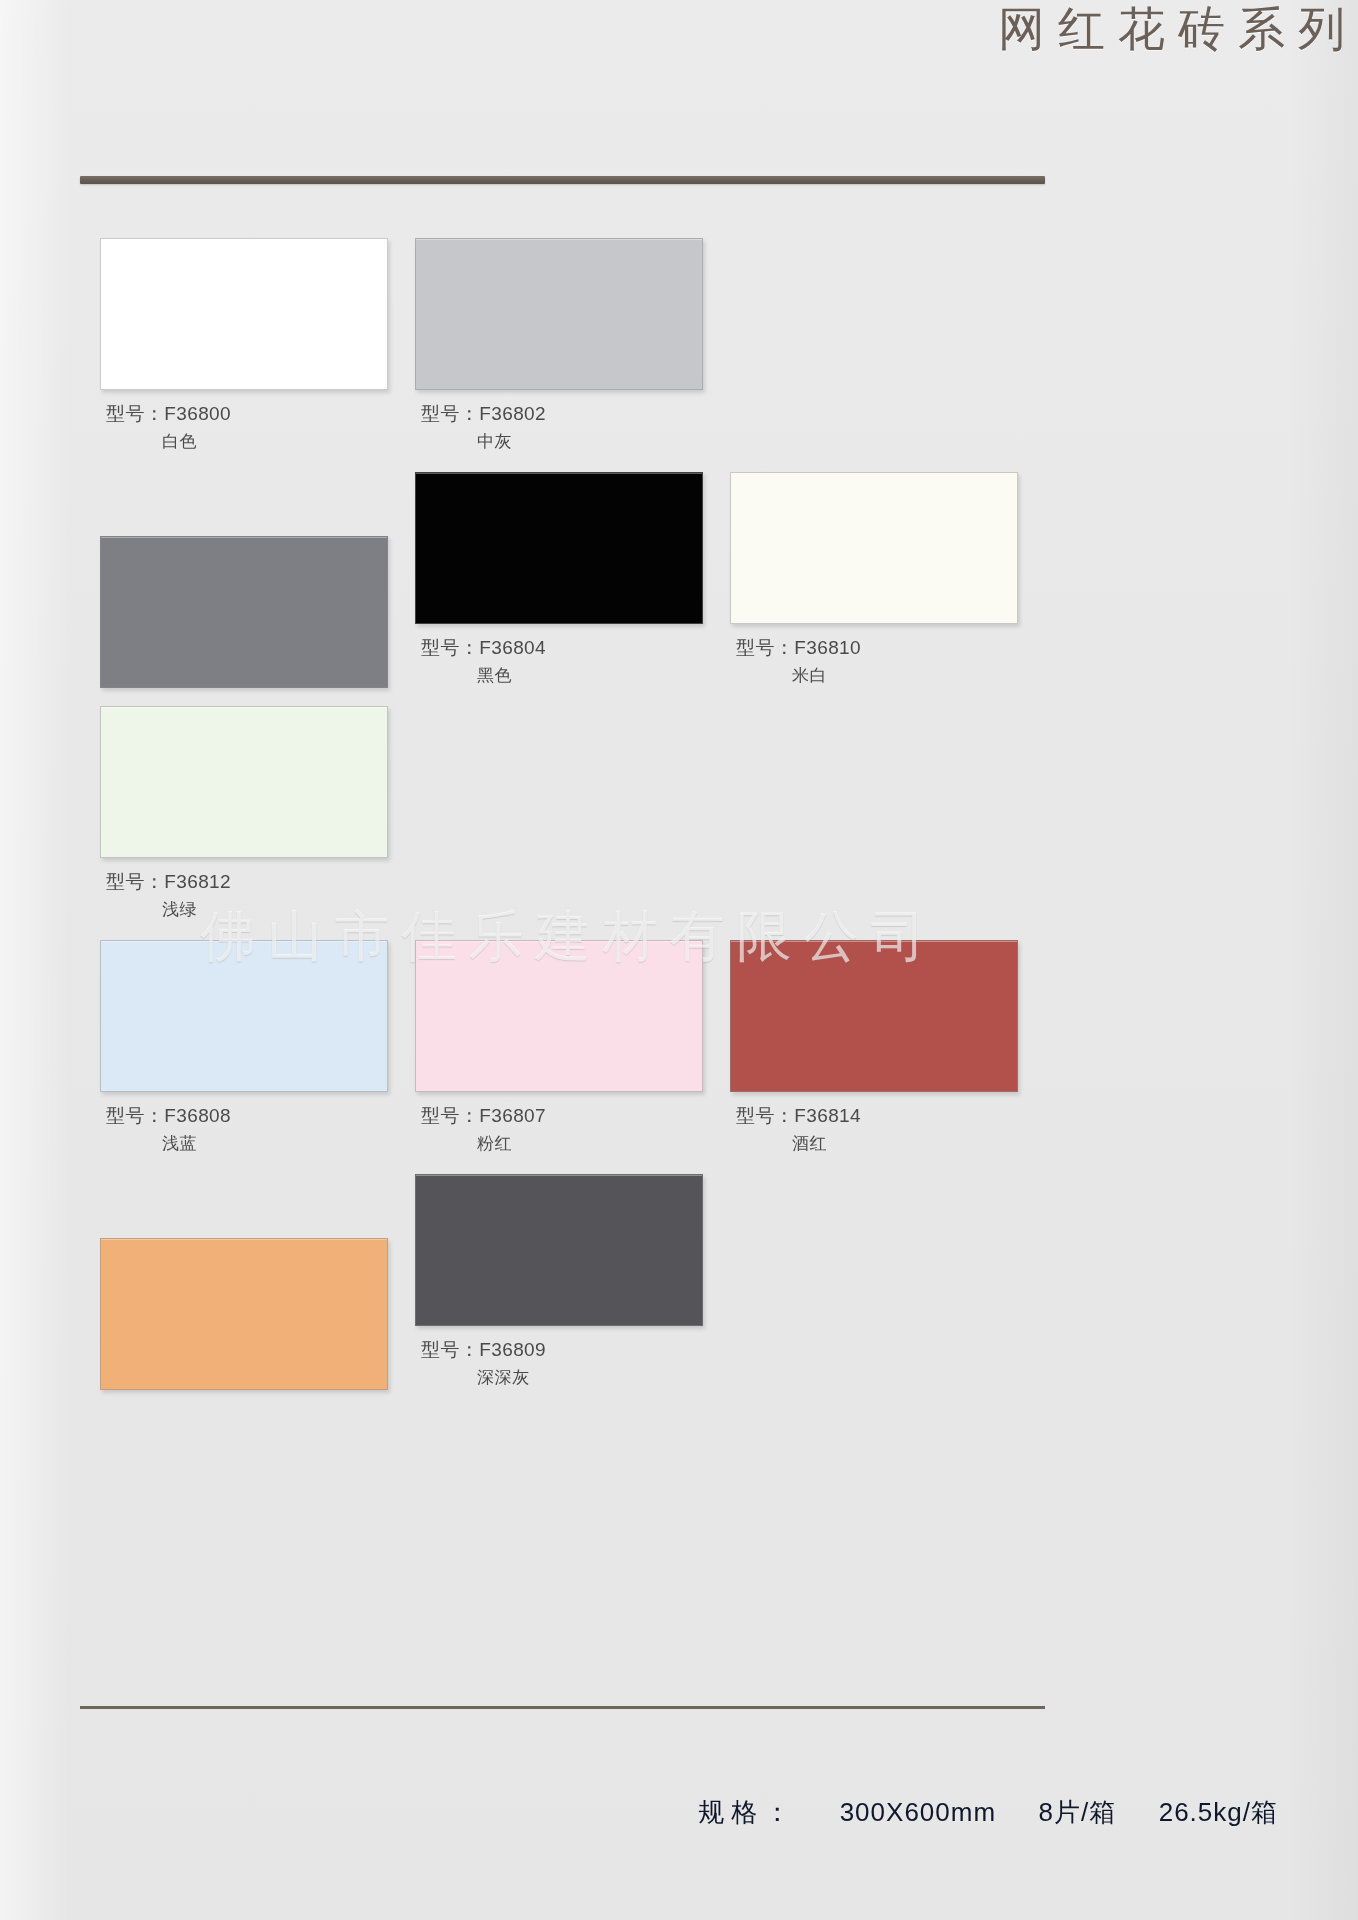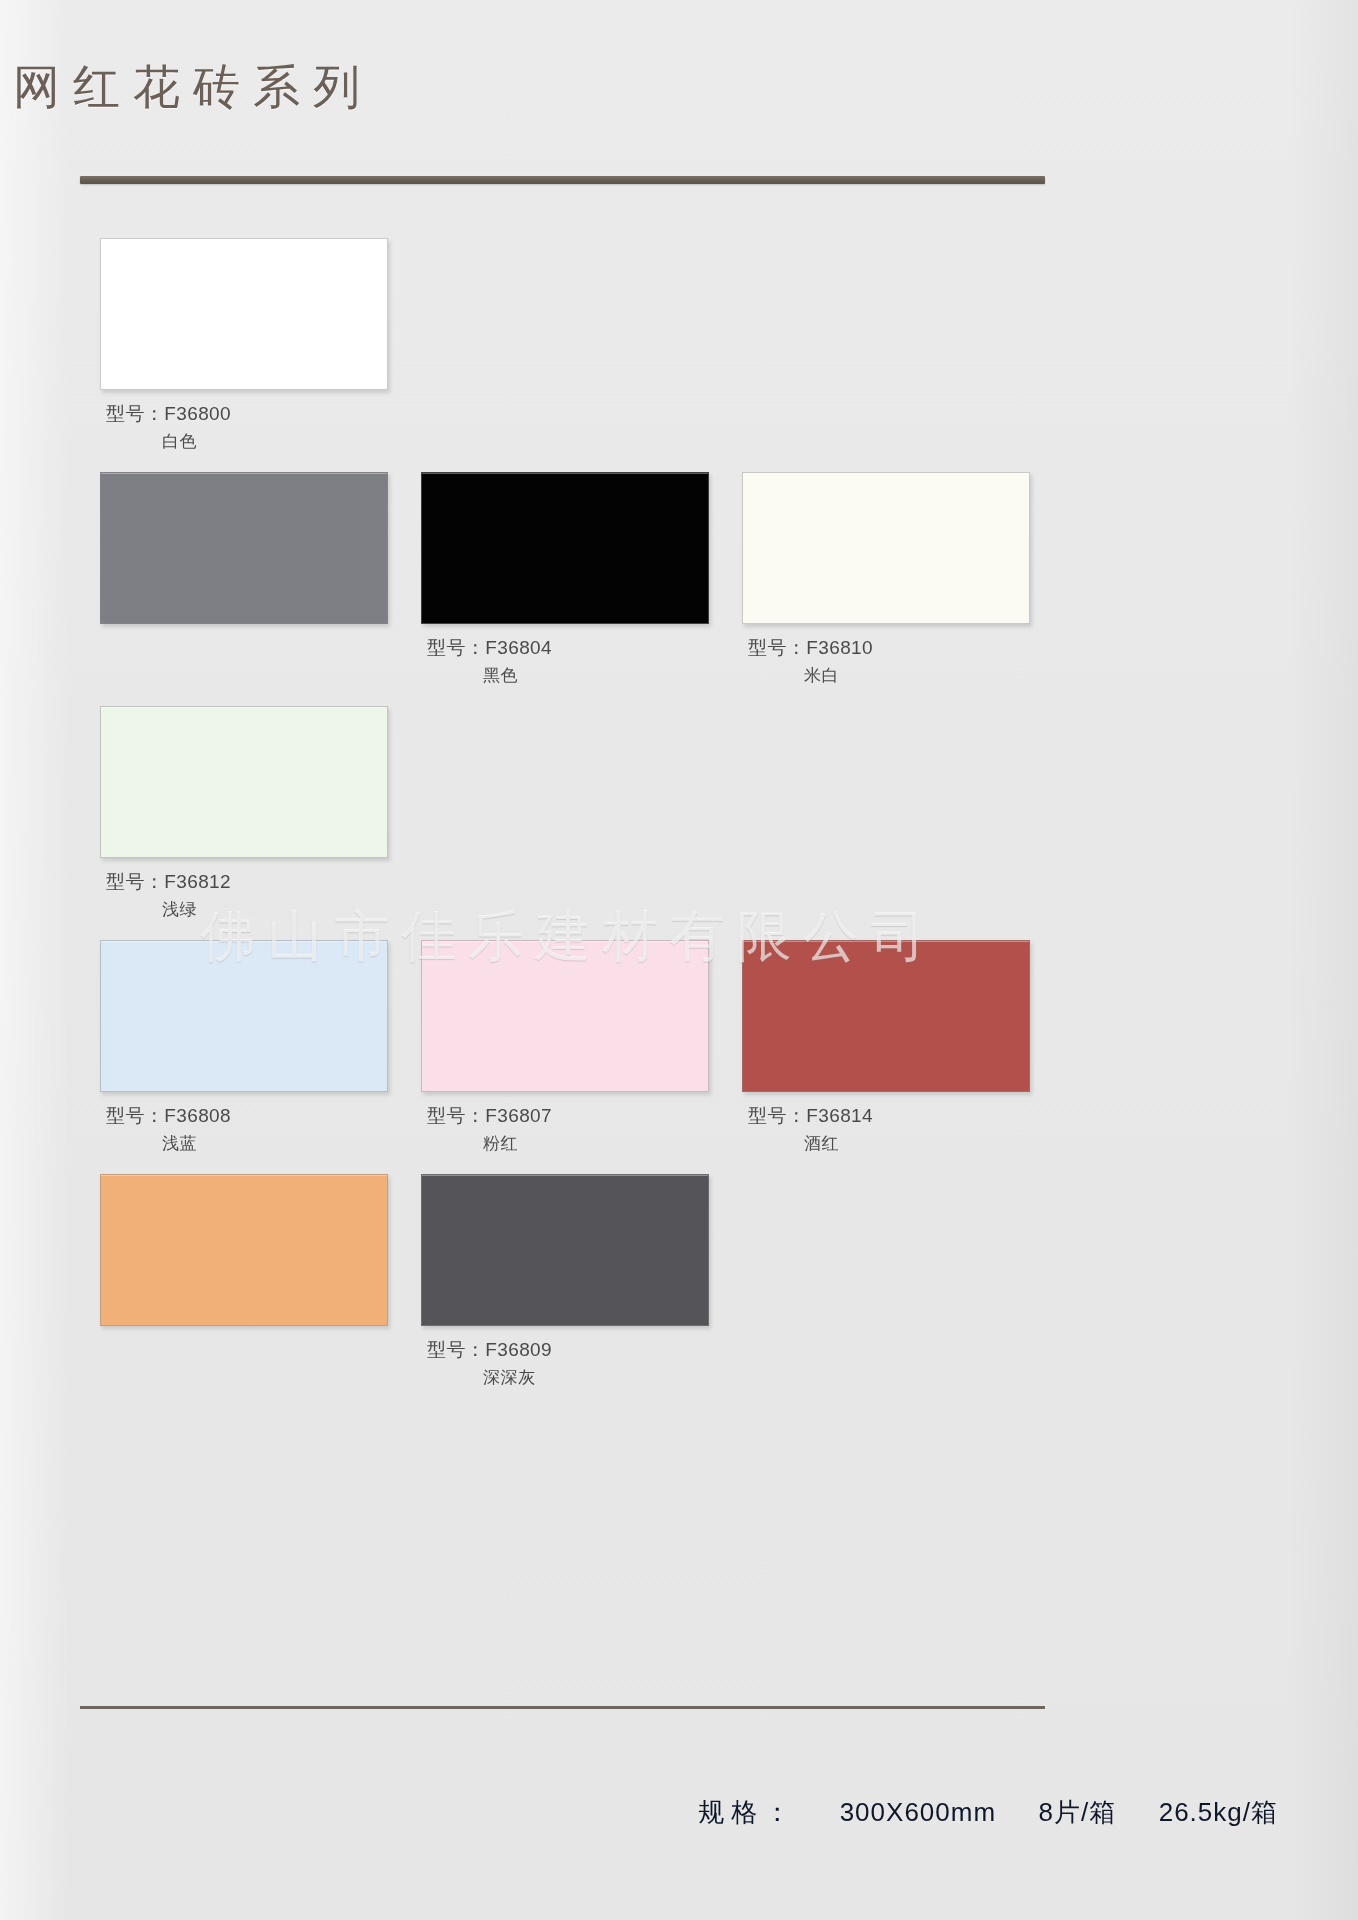--- a/index.html
+++ b/index.html
@@ -32,22 +32,21 @@
 
   .sheet {
     position:relative;
     width:1358px;
     height:1920px;
     z-index:1;
   }
 
   
   .header {
-    padding-top:58px;
-    text-align:left;
+    text-align:right;
   }
   .title {
     font-size:47px;
     letter-spacing:13px;
     color:#6b6058;
     font-weight:400;
     text-indent:13px;
     text-shadow:0 1px 0 rgba(255,255,255,.75);
     line-height:1.25;
   }
@@ -64,22 +63,23 @@
 
   
   .grid {
     position:absolute;
     left:100px;
     top:238px;
     width:1010px;
   }
   .row {
     display:flex;
-    gap:18px;
+    gap:12px;
     margin-bottom:18px;
+    align-items:flex-end;
   }
   .cell {
     width:303px;
   }
   .swatch {
     width:288px;
     height:152px;
     border:1px solid rgba(140,140,140,.45);
     box-shadow:
       2px 3px 4px rgba(0,0,0,.13),
@@ -154,20 +154,27 @@
 
   <div class="grid">
       <div class="row">
         <div class="cell">
           <div class="swatch" style="background: rgb(255, 255, 255);"></div>
           <div class="caption">
             <div class="cap-model">型号：F36800</div>
             <div class="cap-name">白色</div>
           </div>
         </div>
+        <div class="cell">
+          <div class="swatch" style="background: rgb(198, 199, 202);"></div>
+          <div class="caption">
+            <div class="cap-model">型号：F36802</div>
+            <div class="cap-name">中灰</div>
+          </div>
+        </div>
       </div>
       <div class="row">
         <div class="cell">
           <div class="swatch" style="background: rgb(126, 127, 133);"></div>
         </div>
         <div class="cell">
           <div class="swatch" style="background: rgb(3, 3, 3);"></div>
           <div class="caption">
             <div class="cap-model">型号：F36804</div>
             <div class="cap-name">黑色</div>

